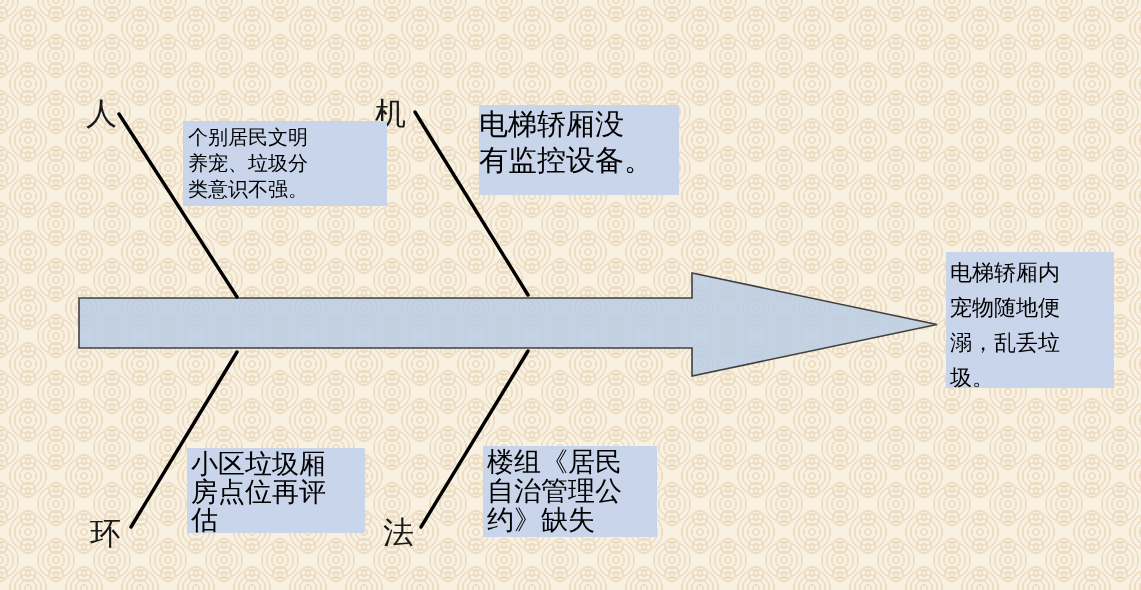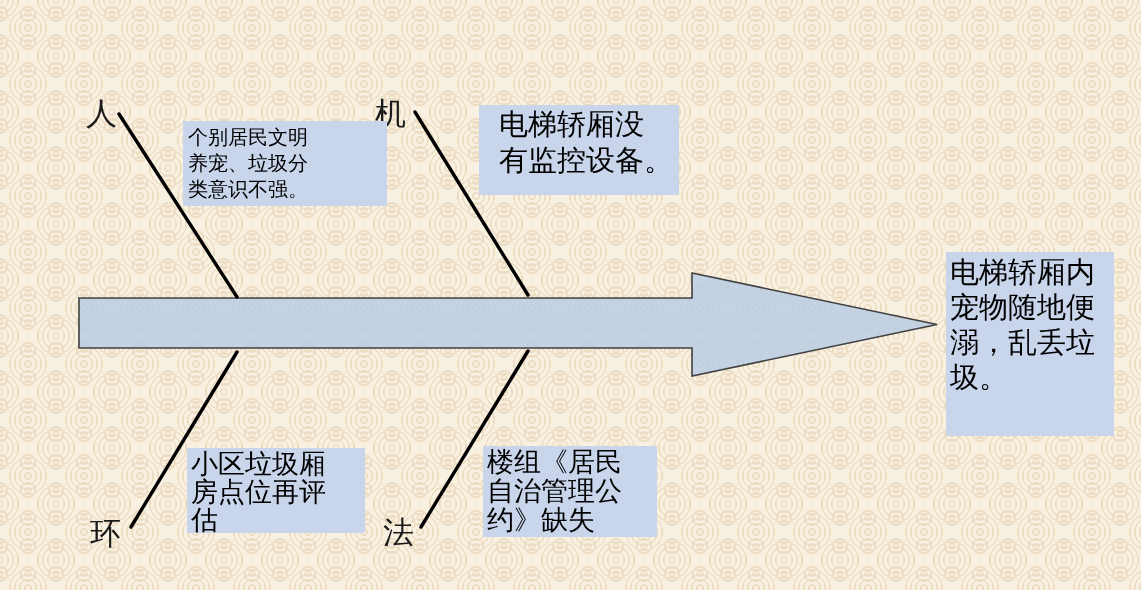--- a/index.html
+++ b/index.html
@@ -68,24 +68,24 @@
   }
   .cause-box {
     position: absolute;
     box-sizing: border-box;
     background-color: var(--box-bg, #c9d5ea);
     color: #000000;
     white-space: pre-line;
     overflow: hidden;
   }
   .box-top-left     { left: 183px; top: 107px; width: 204px; height: 85px;  font-size: 20px; line-height: 26px; padding: 3px 0 0 5px; margin-top: 14px; }
-  .box-top-right    { left: 479px; top: 105px; width: 200px; height: 90px;  font-size: 29px; line-height: 36px; padding: 1px 0 0 20px; }
+  .box-top-right    { left: 479px; top: 105px; width: 200px; height: 90px;  font-size: 29px; line-height: 36px; padding: 1px 0 0 0; }
   .box-bottom-left  { left: 187px; top: 448px; width: 178px; height: 85px;  font-size: 27px; line-height: 28px; padding: 2px 0 0 4px; }
   .box-bottom-right { left: 483px; top: 446px; width: 174px; height: 91px;  font-size: 27px; line-height: 29px; padding: 2px 0 0 4px; }
-  .box-effect       { left: 946px; top: 252px; width: 168px; height: 184px; font-size: 29px; line-height: 35px; padding: 3px 0 0 4px; }
+  .box-effect       { left: 946px; top: 252px; width: 168px; height: 136px; font-size: 22px; line-height: 35px; padding: 3px 0 0 4px; }
   .label-man         { left: 86px;  top: 98px;  }
   .label-machine     { left: 375px; top: 98px;  }
   .label-environment { left: 90px;  top: 518px; }
   .label-method      { left: 383px; top: 517px; }
 </style>
 </head>
 <body>
 
 <div class="slide">
 

